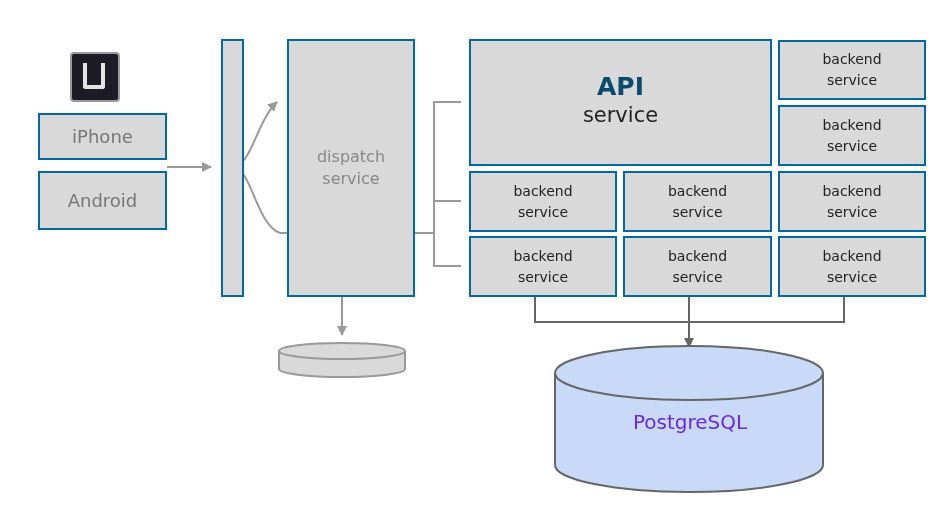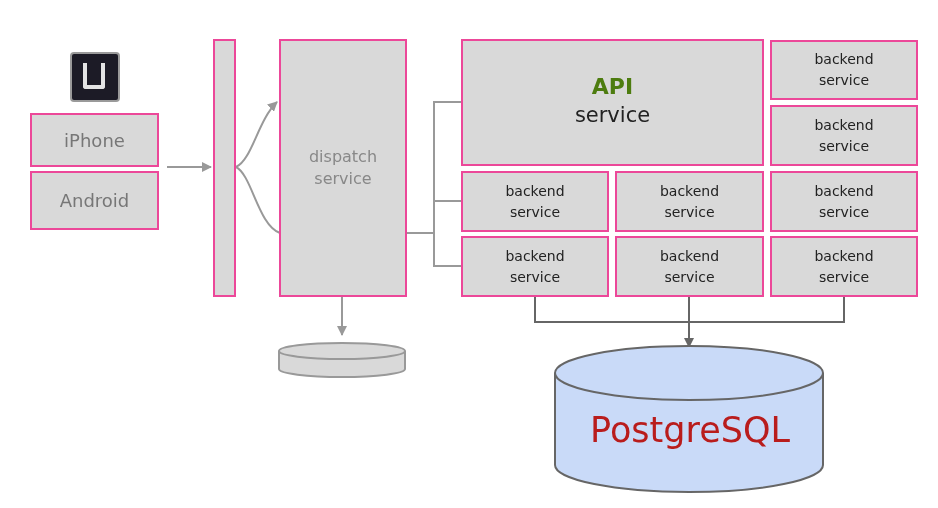--- a/index.html
+++ b/index.html
@@ -1,33 +1,33 @@
 <!DOCTYPE html>
 <html><head>
   <meta charset="utf-8">
   <style>
     html, body { margin: 0; padding: 0; background: #ffffff; }
     body { width: 938px; height: 508px; position: relative; overflow: hidden;
            font-family: "DejaVu Sans", sans-serif; }
     .box { position: absolute; box-sizing: border-box; background: #d9d9d9;
-           border: 2px solid #ec4899; display: flex; flex-direction: column;
-           align-items: center; justify-content: center; text-align: center; }
+           border: 2px solid #0369a1; display: flex; flex-direction: column;
+           align-items: center; justify-content: center; text-align: center; margin-left: 8px; }
     .client { color: #777777; font-size: 18px; }
     .dispatch { color: #888888; font-size: 16px; line-height: 22px; justify-content: flex-start; padding-top: 105px; }
     .backend { color: #222222; font-size: 14px; line-height: 21px; }
-    .api-title { color: #4d7c0f; font-size: 22px; font-weight: bold; line-height: 28px; }
+    .api-title { color: #0c4a6e; font-size: 25px; font-weight: bold; line-height: 28px; }
     .api-sub { color: #222222; font-size: 21px; line-height: 28px; }
     #lines { position: absolute; left: 0; top: 0; }
     .logo { position: absolute; left: 70px; top: 52px; width: 50px; height: 50px; box-sizing: border-box;
             background: #1c1b26; border: 2px solid #9a9a9a; border-radius: 4px; }
     .logo-u { position: absolute; left: 11px; top: 9px; width: 22px; height: 26px; box-sizing: border-box;
               border: 4px solid #e4e4e4; border-top: none; border-radius: 0 0 3px 3px; }
     .logo-u::before, .logo-u::after { content: ""; position: absolute; top: 0; width: 0; height: 0; }
     .db-label { position: absolute; left: 555px; top: 410px; width: 270px; text-align: center;
-                font-size: 35px; color: #b91c1c; }
+                font-size: 20px; color: #6d28d9; }
   </style>
 </head>
 <body>
 
 <svg id="lines" width="938" height="508">
   <defs>
     <marker id="arrowLight" markerWidth="10" markerHeight="10" refX="9" refY="5" orient="auto" markerUnits="userSpaceOnUse">
       <path d="M0,0 L10,5 L0,10 z" fill="#999999"></path>
     </marker>
     <marker id="arrowDark" markerWidth="10" markerHeight="10" refX="9" refY="5" orient="auto" markerUnits="userSpaceOnUse">
@@ -61,21 +61,21 @@
   <g>
     <path d="M555,373 L555,465 A134,27 0 0 0 823,465 L823,373" fill="#c9daf8" stroke="#666666" stroke-width="2"></path>
     <ellipse cx="689" cy="373" rx="134" ry="27" fill="#c9daf8" stroke="#666666" stroke-width="2"></ellipse>
   </g>
 </svg>
 
 <div class="logo">
   <div class="logo-u"></div>
 </div>
 
-<div class="box client" style="left:30px; top:113px; width:129px; height:54px;">
+<div class="box client" style="left:30px; top:113px; width:129px; height:47px;">
   <span>iPhone</span>
 </div>
 <div class="box client" style="left:30px; top:171px; width:129px; height:59px;">
   <span>Android</span>
 </div>
 
 <div class="box" style="left:213px; top:39px; width:23px; height:258px;"></div>
 
 <div class="box dispatch" style="left:279px; top:39px; width:128px; height:258px;">
   <span>dispatch</span>

